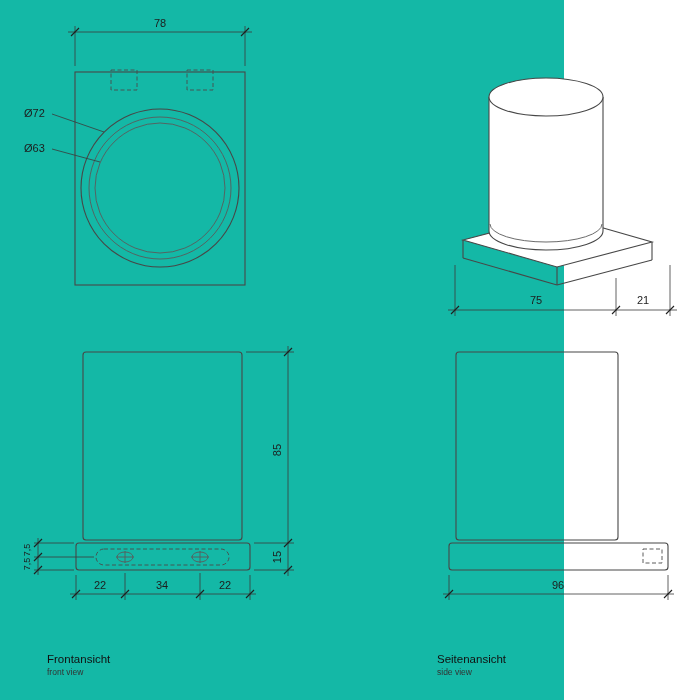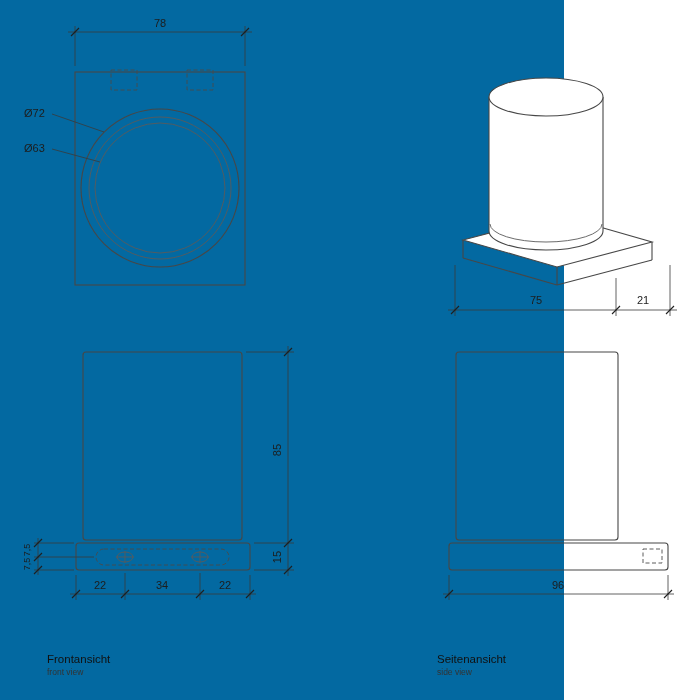--- a/index.html
+++ b/index.html
@@ -1,16 +1,16 @@
 <!DOCTYPE html>
 <html><head>
 <meta charset="utf-8">
 <style>
   html,body{margin:0;padding:0;background:#ffffff;}
-  .stage{width:564px;height:700px;position:relative;background:#0369a1;}
+  .stage{width:564px;height:700px;position:relative;background:#14b8a6;}
   svg{display:block;}
   .obj{stroke:#474747;stroke-width:1.1;fill:none;}
   .objw{stroke:#474747;stroke-width:1.1;fill:#ffffff;}
   .thin{stroke:#5a5a5a;stroke-width:0.9;fill:none;}
   .dim{stroke:#3a3a3a;stroke-width:0.8;fill:none;}
   .dash{stroke:#4a4a4a;stroke-width:0.9;fill:none;stroke-dasharray:4 2.5;}
   .tick{stroke:#1f1f1f;stroke-width:1.1;fill:none;}
   text{font-family:"Liberation Sans",sans-serif;font-size:11px;fill:#1d1d1d;}
   .small{font-size:9px;}
   .mid{text-anchor:middle;}

